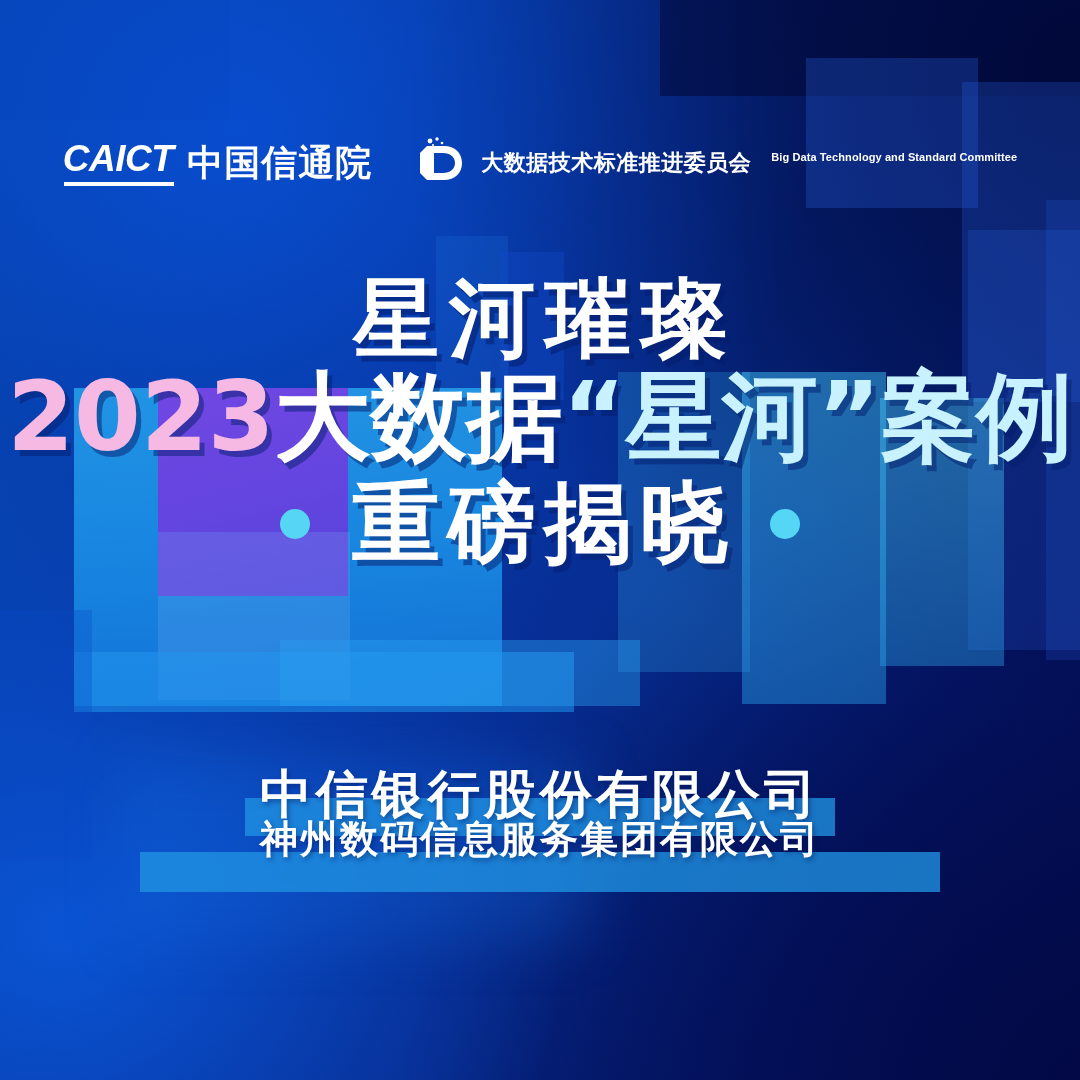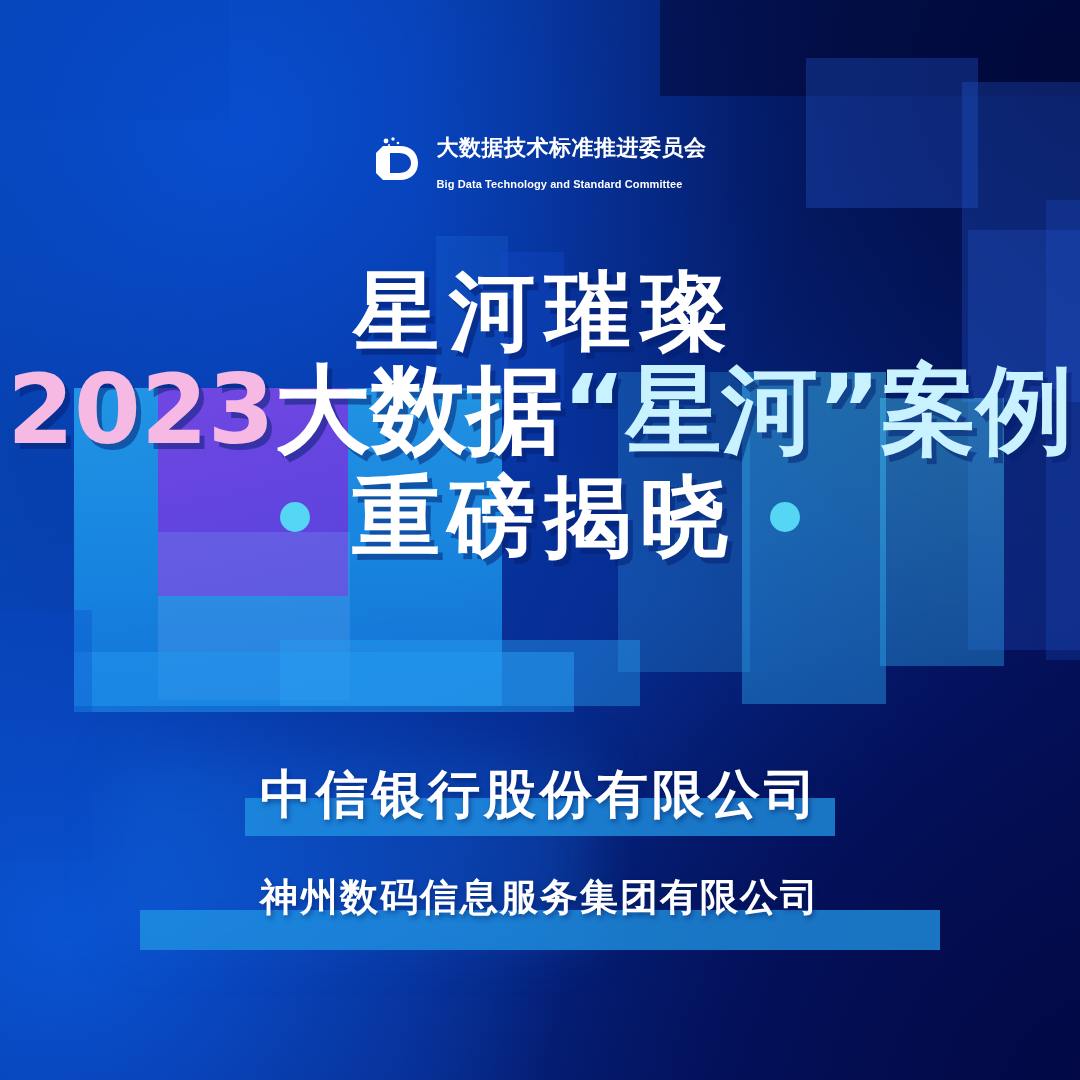--- a/index.html
+++ b/index.html
@@ -65,32 +65,32 @@
   .caict-mark::after {
     content:""; position:absolute; left:1px; bottom:0; width:100%; height:4px; background:#ffffff;
   }
   .caict-cn {
     font-size:36px; font-weight:bold; color:#ffffff; line-height:1;
     letter-spacing:1px; font-family:"DejaVu Sans",sans-serif;
   }
 
   .logo-bdtsc { display:flex; align-items:center; gap:13px; }
   .bdtsc-mark { width:50px; height:54px; position:relative; }
-  .bdtsc-text { display:flex; flex-direction:column; gap:20px; }
+  .bdtsc-text { display:flex; flex-direction:row; gap:20px; }
   .bdtsc-cn {
     font-size:22px; font-weight:bold; color:#ffffff; line-height:1;
     letter-spacing:0.5px; font-family:"DejaVu Sans",sans-serif;
   }
   .bdtsc-en {
     font-size:11px; font-weight:bold; color:#ffffff; line-height:1;
     letter-spacing:0.1px; font-family:Liberation Sans, sans-serif;
   }
 
   
-  #titles { position:absolute; left:0; top:268px; width:1080px; }
+  #titles { position:absolute; left:0; top:275px; width:1080px; }
 
   .title-line { text-align:center; font-family:"DejaVu Sans",sans-serif; font-weight:bold; white-space:nowrap; }
 
   .t1 {
     font-size:86px; line-height:1.0; letter-spacing:10px;
     color:#ffffff;
     text-shadow:5px 6px 0 rgba(4,30,110,0.55);
     padding-left:10px;
     margin-bottom:6px;
   }
@@ -101,39 +101,39 @@
     margin-bottom:12px;
   }
   .t2 .seg-year { color:#f6b9e4; }
   .t2 .seg-mid  { color:#ffffff; }
   .t2 .seg-tail { color:#c8f2ff; }
 
   .t3 {
     font-size:88px; line-height:1.0; letter-spacing:8px;
     color:#ffffff;
     text-shadow:5px 6px 0 rgba(4,30,110,0.50);
-    display:flex; align-items:center; justify-content:center; gap:34px;
+    display:flex; align-items:center; justify-content:center; gap:34px;font-family:Liberation Serif, serif;
   }
   .t3 .dot { width:30px; height:30px; border-radius:50%; background:#55d6f5; flex:none; }
   .t3 .t3text { padding-left:8px; }
 
   
   #companies { position:absolute; left:0; top:768px; width:1080px; }
   .company {
     position:relative; text-align:center; font-family:"DejaVu Sans",sans-serif;
     font-weight:bold; color:#ffffff; white-space:nowrap; line-height:1.0;
   }
   .company .band {
     position:absolute; left:50%; transform:translateX(-50%);
     background:rgba(32,146,226,0.78);
     z-index:0;
   }
   .company .txt { position:relative; z-index:1; text-shadow:2px 3px 5px rgba(3,24,90,0.45); }
 
-  .c1 { font-size:52px; letter-spacing:4px; margin-bottom:58px; }
+  .c1 { font-size:52px; letter-spacing:4px; }
   .c1 .band { top:30px; width:590px; height:38px; }
 
   .c2 { font-size:38px; letter-spacing:2px; }
   .c2 .band { top:32px; width:800px; height:40px; }
 </style>
 </head>
 <body>
 
 <div id="poster">
 
@@ -151,20 +151,24 @@
   <div class="blk blk-cyanbig"></div>
   <div class="blk blk-purple"></div>
   <div class="blk blk-softblue"></div>
   <div class="blk blk-lowband"></div>
   <div class="blk blk-lowband2"></div>
   <div class="blk blk-edge1"></div>
   <div class="blk blk-glow"></div>
 
   <div id="header">
 
+    <div class="logo-caict">
+      <span class="caict-mark">CAICT</span>
+      <span class="caict-cn">中国信通院</span>
+    </div>
 
     <div class="logo-bdtsc">
       <span class="bdtsc-mark">
         <svg viewBox="0 0 50 54" width="50" height="54" aria-hidden="true">
           <path d="M9 10 H26 C37 10 44 17 44 27 C44 37 37 44 26 44 H9 Z
                    M16 17 V37 H25 C32 37 37 33 37 27 C37 21 32 17 25 17 Z" fill="#ffffff" fill-rule="evenodd"></path>
           <path d="M9 10 L9 44 L2 37 L2 17 Z" fill="#ffffff"></path>
           <circle cx="12" cy="5" r="2.4" fill="#ffffff"></circle>
           <circle cx="19" cy="3" r="1.7" fill="#ffffff"></circle>
           <circle cx="24" cy="7" r="1.3" fill="#ffffff"></circle>

